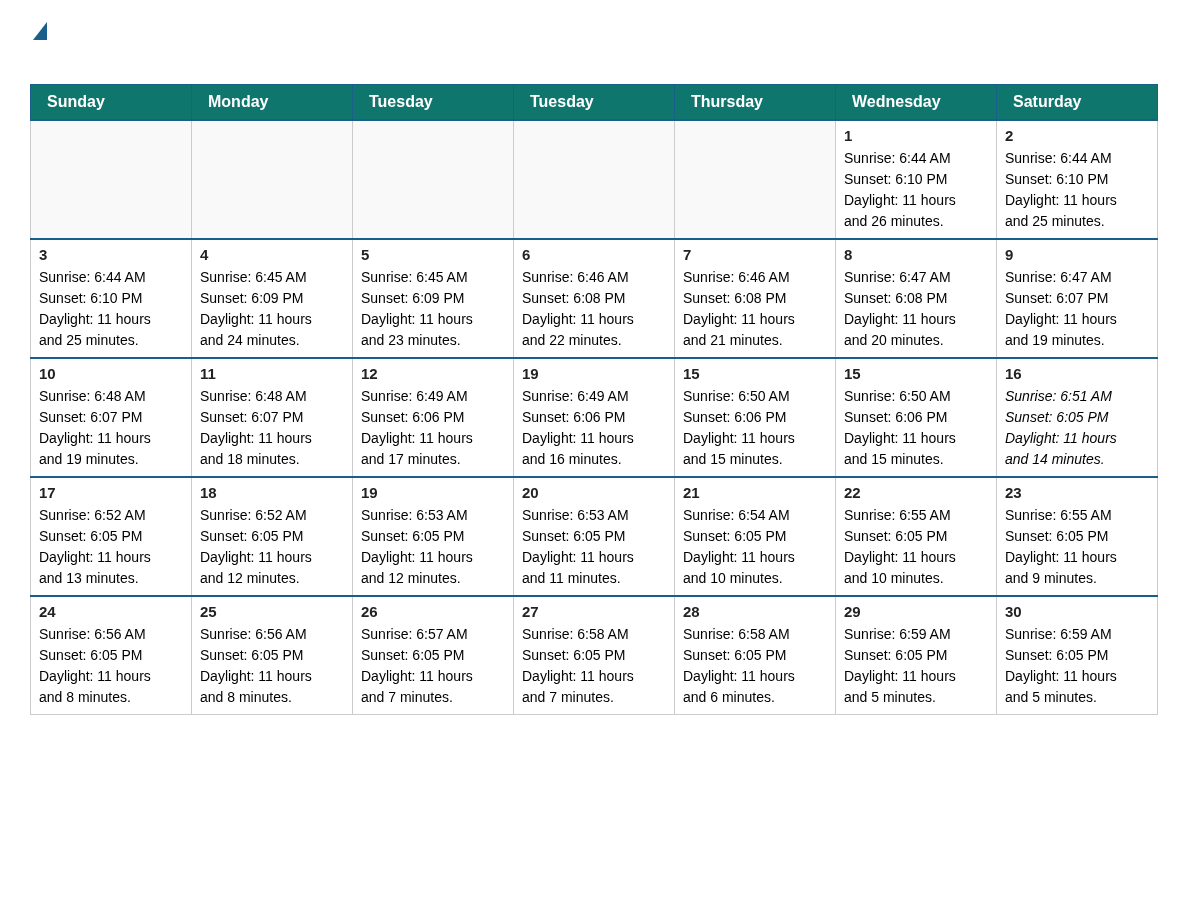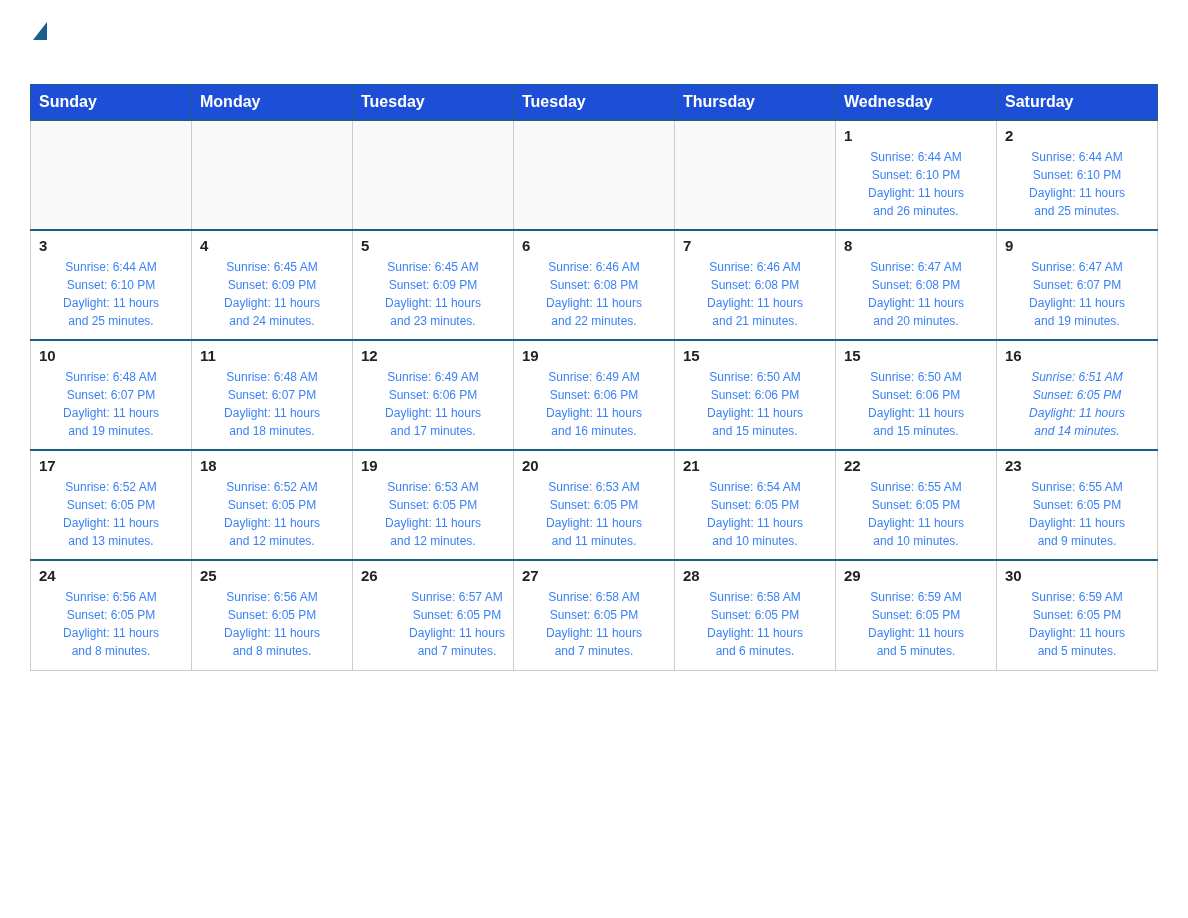--- a/index.html
+++ b/index.html
@@ -41,47 +41,46 @@
       font-size: 22px;
       color: #333;
       margin-top: 4px;
     }
     .calendar-table {
       width: 100%;
       border-collapse: collapse;
       margin-top: 12px;
     }
     .calendar-table th {
-      background: #1d4ed8;
+      background: #0f766e;
       color: #fff;
       font-size: 16px;
       font-weight: bold;
-      padding: 8px 8px;
+      padding: 8px 16px;
       text-align: left;
       border: 1px solid #1a5f8a;
     }
     .calendar-table td {
       vertical-align: top;
       border: 1px solid #ccc;
       padding: 6px 8px;
       width: 14.28%;
       min-height: 110px;
       height: 110px;
     }
     .day-number {
       font-size: 15px;
       font-weight: bold;
       color: #222;
       margin-bottom: 4px;
     }
     .day-info {
-      font-size: 12px;
-      color: #3b82f6;
+      font-size: 14px;
+      color: #000000;
       line-height: 1.5;
-      text-align: center;
     }
     .empty-cell {
       background: #f9f9f9;
     }
     tr.week-row td {
       border-top: 2px solid #1a5f8a;
     }
   </style>
 </head>
 <body>
@@ -303,21 +302,21 @@
         </td>
         <td>
           <div class="day-number">25</div>
           <div class="day-info" style="white-space: pre-line;">Sunrise: 6:56 AM
 Sunset: 6:05 PM
 Daylight: 11 hours
 and 8 minutes.</div>
         </td>
         <td>
           <div class="day-number">26</div>
-          <div class="day-info" style="white-space: pre-line; margin-left: 48px;">Sunrise: 6:57 AM
+          <div class="day-info" style="white-space: pre-line;">Sunrise: 6:57 AM
 Sunset: 6:05 PM
 Daylight: 11 hours
 and 7 minutes.</div>
         </td>
         <td>
           <div class="day-number">27</div>
           <div class="day-info" style="white-space: pre-line;">Sunrise: 6:58 AM
 Sunset: 6:05 PM
 Daylight: 11 hours
 and 7 minutes.</div>

